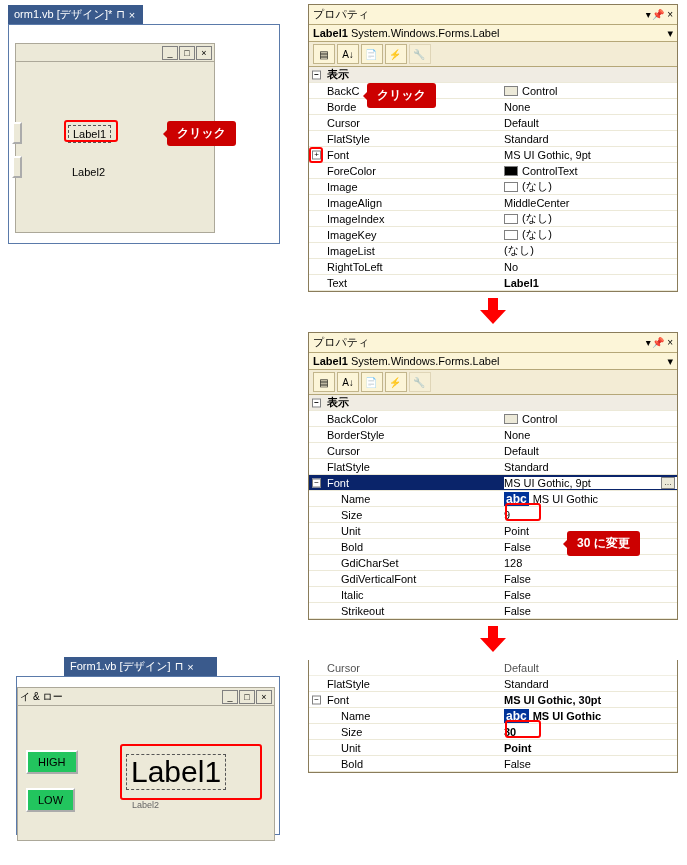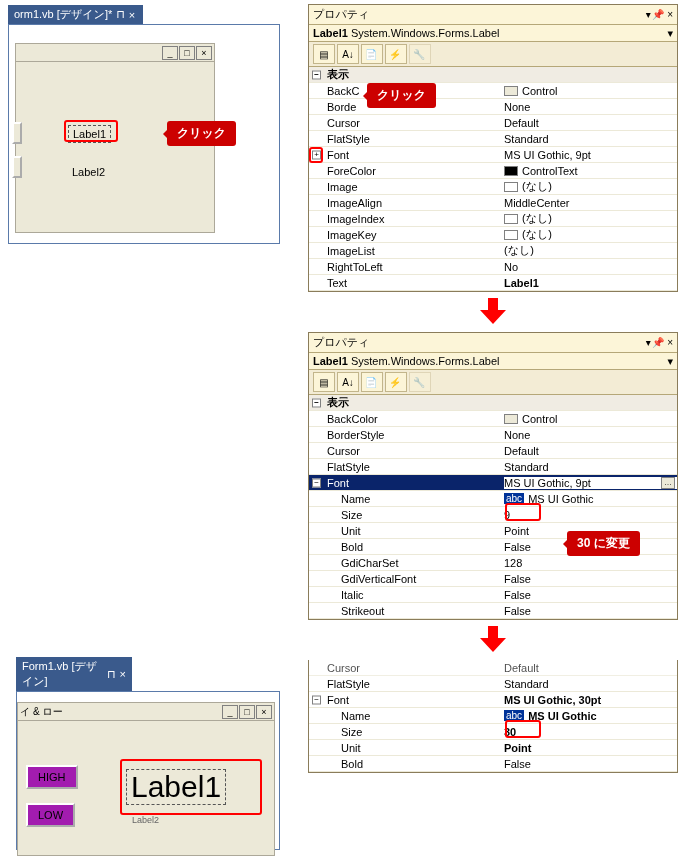--- a/index.html
+++ b/index.html
@@ -24,25 +24,25 @@
     .prop-row { display: flex; border-bottom: 1px solid #ece9d8; min-height: 16px; align-items: center; }
     .prop-key { width: 195px; padding-left: 18px; position: relative; }
     .prop-key.indent2 { padding-left: 32px; }
     .prop-val { flex: 1; display: flex; align-items: center; gap: 4px; }
     .expander { position: absolute; left: 3px; top: 50%; transform: translateY(-50%); width: 9px; height: 9px; border: 1px solid #808080; display: flex; align-items: center; justify-content: center; font-size: 8px; line-height: 1; background: #fff; cursor: pointer; }
     .cat-row { background: #f0ece3; font-weight: bold; }
     .cat-row .prop-key { padding-left: 18px; }
     .selected-row { background: #0a246a; color: #fff; }
     .down-arrow { text-align: center; margin: 6px 0; }
     .down-arrow svg { display: block; margin: 0 auto; }
-    .btn3d { border: 2px outset #fff; background: #a21caf; padding: 4px 10px; font-size: 11px; }
+    .btn3d { border: 2px outset #fff; background: #22c55e; padding: 4px 10px; font-size: 11px; }
     .big-label { font-size: 30px; font-family: "MS UI Gothic", sans-serif; }
     .pin-icons { display: flex; gap: 2px; align-items: center; font-size: 10px; }
     .col-swatch-box { width: 14px; height: 10px; border: 1px solid #808080; display: inline-block; }
-    .abc-tag { background: #003399; color: #fff; font-size: 10px; padding: 0 2px; font-weight: normal; }
+    .abc-tag { background: #003399; color: #fff; font-size: 12px; padding: 0 2px; font-weight: bold; }
     .ellipsis-btn { border: 1px solid #808080; background: #ece9d8; width: 14px; height: 12px; font-size: 8px; display: flex; align-items: center; justify-content: center; margin-left: auto; margin-right: 2px; }
   </style>
 </head>
 <body>
 
 <div style="position:absolute; left:8px; top:4px; width:272px;">
   <div class="form-tab" style="width:135px;">
     <span>orm1.vb [デザイン]*</span>
     <span>⊓</span>
     <span class="close">×</span>
@@ -318,21 +318,21 @@
           <div class="prop-key indent2">Bold</div>
           <div class="prop-val">False</div>
         </div>
 
       <div class="red-box" style="left:196px; top:60px; width:36px; height:18px;"></div>
     </div>
   </div>
 </div>
 
 <div style="position:absolute; left:16px; top:656px; width:264px;">
-  <div class="form-tab" style="width:116px;">
+  <div class="form-tab" style="width:153px;margin-left:48px;">
     <span>Form1.vb [デザイン]</span>
     <span>⊓</span>
     <span class="close">×</span>
   </div>
   <div class="designer-panel" style="height:159px; padding:10px 4px 4px 0; background:#fff;">
     <div class="form-window" style="width:258px; height:154px;">
       <div class="titlebar">
         <span style="margin-right:auto; font-size:10px;">イ &amp; ロー</span>
         <div class="winbtn">_</div>
         <div class="winbtn">□</div>

